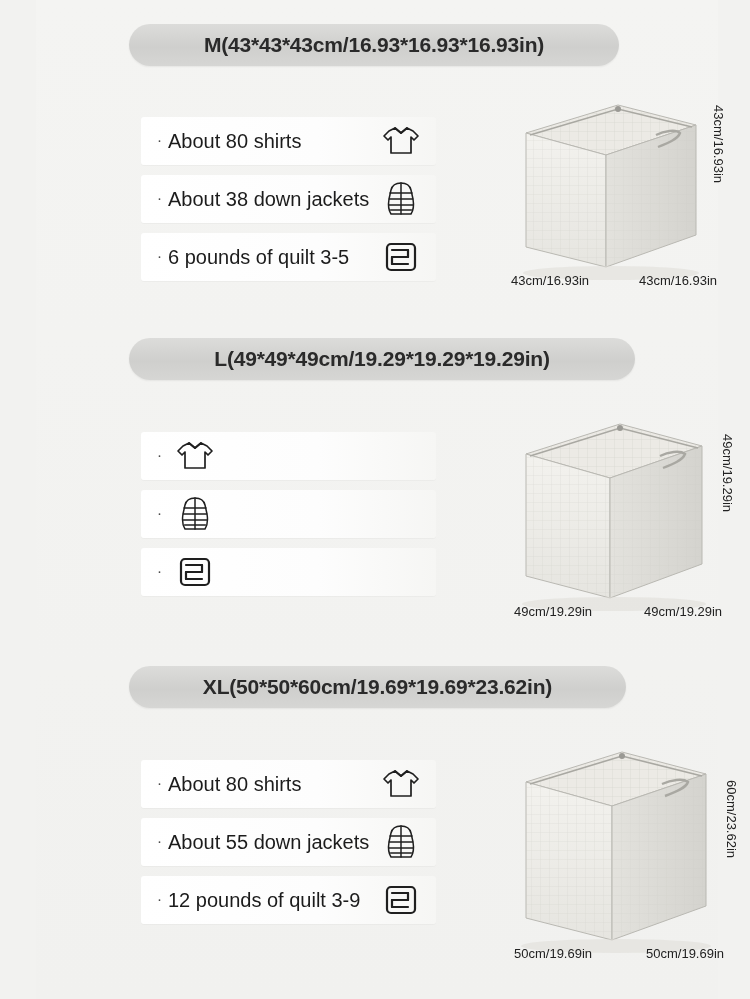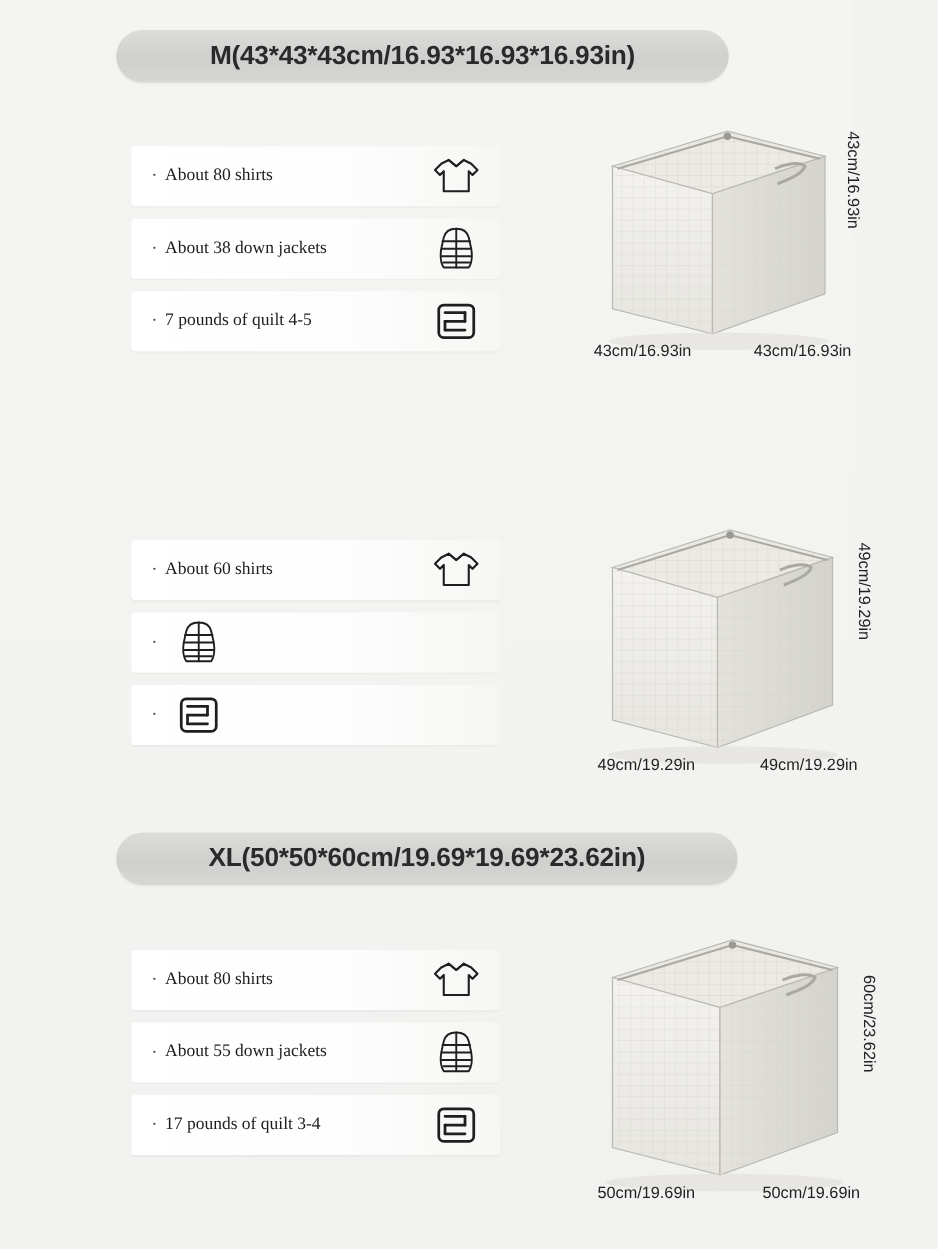--- a/index.html
+++ b/index.html
@@ -10,20 +10,21 @@
     height: 999px;
     background: #f2f2f0;
     font-family: "Liberation Serif", serif;
     overflow: hidden;
   }
   .page {
     position: relative;
     width: 682px;
     height: 999px;
     background: linear-gradient(180deg, #f4f4f2 0%, #f1f1ef 100%);
+    margin-left: 36px;
   }
 
   
   .banner {
     position: absolute;
     left: 93px;
     height: 42px;
     border-radius: 21px;
     background: linear-gradient(180deg, #dcdcda 0%, #cfcfcd 55%, #d6d6d4 100%);
     display: flex;
@@ -55,22 +56,22 @@
     box-shadow: 0 1px 1px rgba(0,0,0,0.03);
   }
   .feature-dot {
     font-size: 15px;
     color: #4a4a4a;
     margin-left: 16px;
     margin-right: 6px;
     line-height: 1;
   }
   .feature-label {
-    font-family: Liberation Serif, serif;
-    font-size: 14px;
+    font-family: Liberation Sans, sans-serif;
+    font-size: 20px;
     color: #1c1c1c;
     flex: 1;
   }
   .feature-icon {
     width: 54px;
     height: 44px;
     margin-right: 8px;
     display: flex;
     align-items: center;
     justify-content: center;
@@ -124,21 +125,21 @@
             <g fill="none" stroke="#1f1f1f" stroke-width="1.5" stroke-linejoin="round" stroke-linecap="round">
               <path d="M17 2 C11 2 8 5 7 9 L5 18 C4 24 5 30 7 33 L27 33 C29 30 30 24 29 18 L27 9 C26 5 23 2 17 2 Z"></path>
               <path d="M6 12 H28 M5.4 18 H28.6 M5.4 24 H28.6 M6.6 29 H27.4"></path>
               <path d="M17 2 V33"></path>
             </g>
           </svg>
       </span>
     </div>
     <div class="feature-row">
       <span class="feature-dot">·</span>
-      <span class="feature-label">7 pounds of quilt 4-5</span>
+      <span class="feature-label">6 pounds of quilt 3-5</span>
       <span class="feature-icon">
         <svg width="34" height="32" viewBox="0 0 34 32">
             <g fill="none" stroke="#1f1f1f" stroke-width="2.2" stroke-linejoin="round" stroke-linecap="round">
               <rect x="3" y="3" width="28" height="26" rx="4"></rect>
               <path d="M8 9 H24 M8 16 H24 M8 23 H24"></path>
               <path d="M24 9 V16 M8 16 V23"></path>
             </g>
           </svg>
       </span>
     </div>
@@ -174,25 +175,27 @@
 
       <path d="M150 40 C158 36 170 34 174 38 C172 44 162 48 152 52" fill="none" stroke="#a9a8a2" stroke-width="2.4"></path>
 
       <ellipse cx="105" cy="178" rx="88" ry="7" fill="#dedcd7" opacity="0.55"></ellipse>
     </svg>
     <span class="dim-v" style="top:10px; left:205px;">43cm/16.93in</span>
     <span class="dim-h" style="top:178px; left:5px;">43cm/16.93in</span>
     <span class="dim-h" style="top:178px; left:133px;">43cm/16.93in</span>
   </div>
 
+  <div class="banner" style="top:338px; width:506px;">
+    <span class="banner-text">L(49*49*49cm/19.29*19.29*19.29in)</span>
+  </div>
 
   <div class="features" style="top:432px; left:105px;">
     <div class="feature-row">
       <span class="feature-dot">·</span>
-      <span class="feature-label">About 60 shirts</span>
       <span class="feature-icon">
         <svg width="40" height="34" viewBox="0 0 40 34">
             <g fill="none" stroke="#1f1f1f" stroke-width="1.7" stroke-linejoin="round" stroke-linecap="round">
               <path d="M14 4 L8 7 L3 12 L7 16 L10 13 L10 29 L30 29 L30 13 L33 16 L37 12 L32 7 L26 4 L20 9 Z"></path>
               <path d="M14 4 L20 9 L26 4"></path>
             </g>
           </svg>
       </span>
     </div>
     <div class="feature-row">
@@ -277,21 +280,21 @@
             <g fill="none" stroke="#1f1f1f" stroke-width="1.5" stroke-linejoin="round" stroke-linecap="round">
               <path d="M17 2 C11 2 8 5 7 9 L5 18 C4 24 5 30 7 33 L27 33 C29 30 30 24 29 18 L27 9 C26 5 23 2 17 2 Z"></path>
               <path d="M6 12 H28 M5.4 18 H28.6 M5.4 24 H28.6 M6.6 29 H27.4"></path>
               <path d="M17 2 V33"></path>
             </g>
           </svg>
       </span>
     </div>
     <div class="feature-row">
       <span class="feature-dot">·</span>
-      <span class="feature-label">17 pounds of quilt 3-4</span>
+      <span class="feature-label">12 pounds of quilt 3-9</span>
       <span class="feature-icon">
         <svg width="34" height="32" viewBox="0 0 34 32">
             <g fill="none" stroke="#1f1f1f" stroke-width="2.2" stroke-linejoin="round" stroke-linecap="round">
               <rect x="3" y="3" width="28" height="26" rx="4"></rect>
               <path d="M8 9 H24 M8 16 H24 M8 23 H24"></path>
               <path d="M24 9 V16 M8 16 V23"></path>
             </g>
           </svg>
       </span>
     </div>

